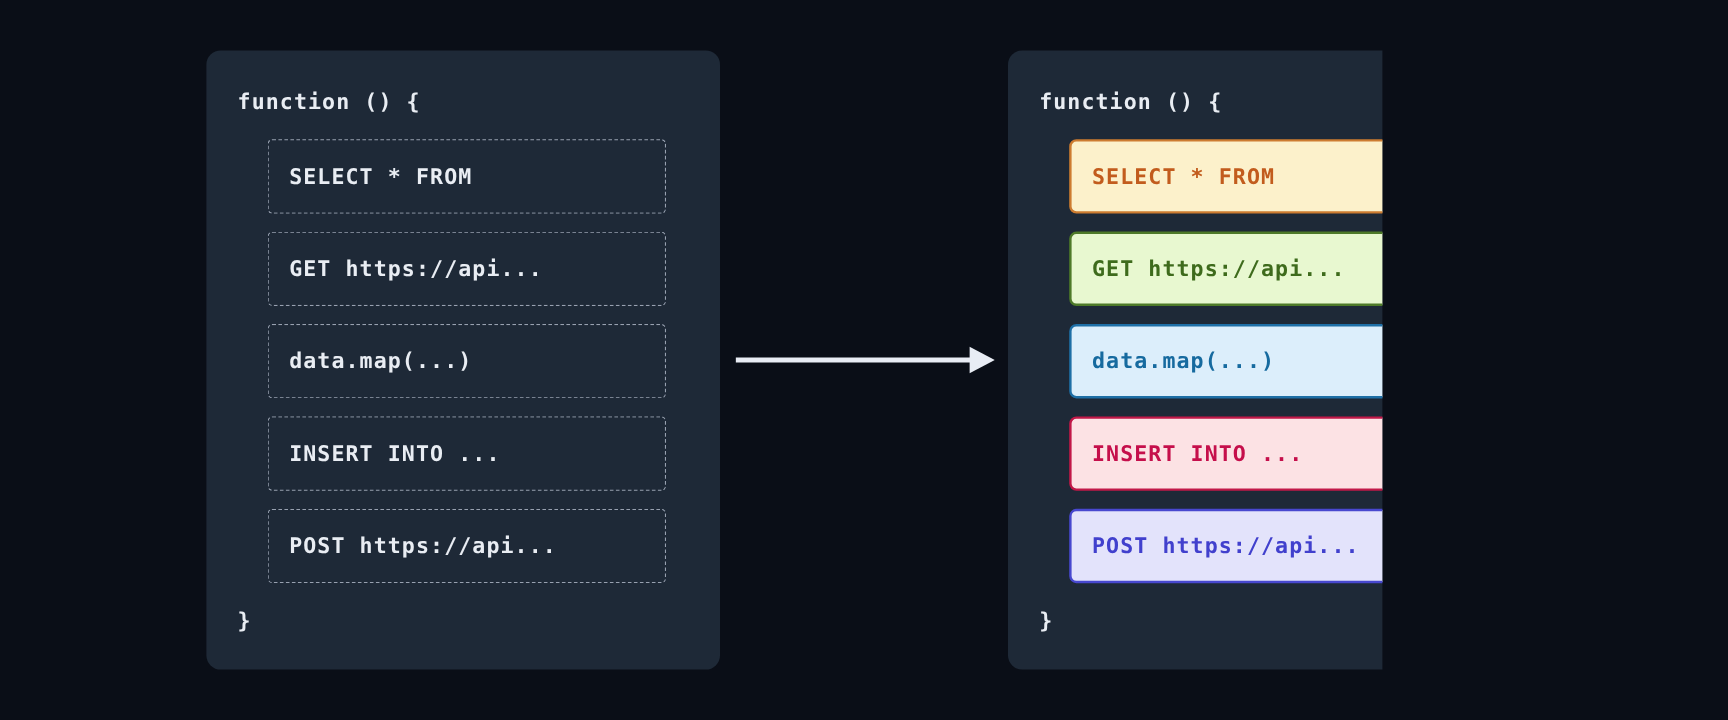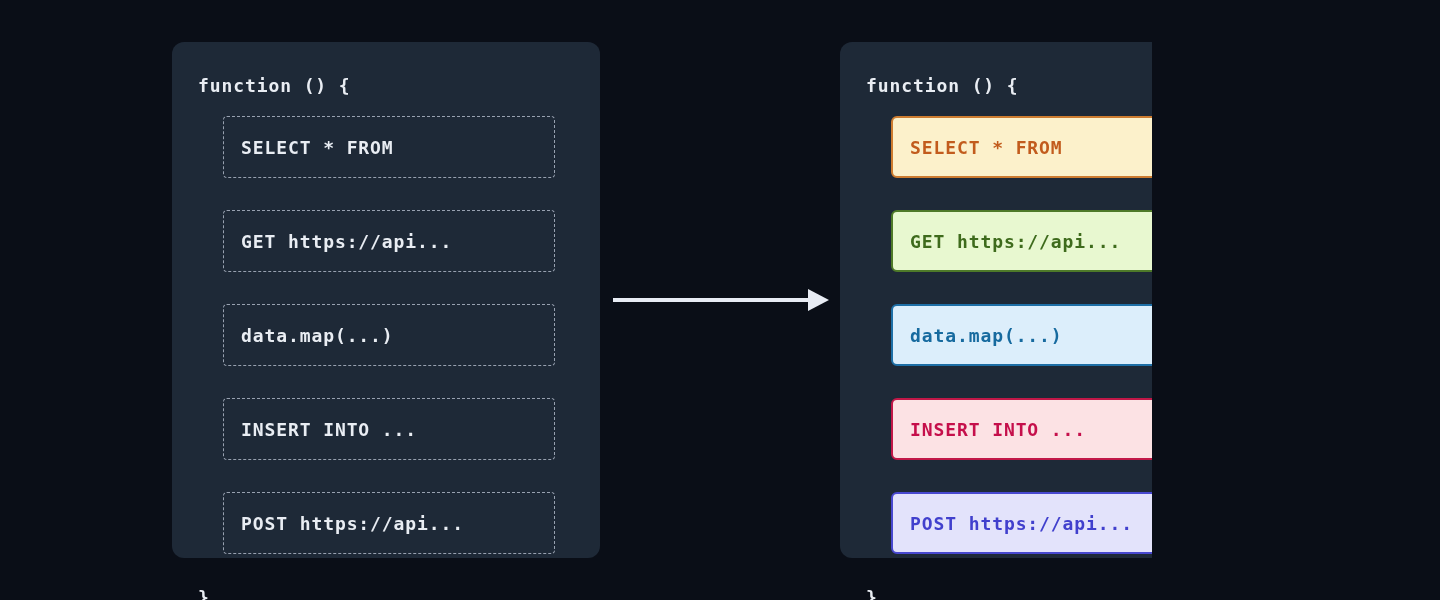--- a/index.html
+++ b/index.html
@@ -31,21 +31,21 @@
     letter-spacing: 0.9px;
     color: #e9edf3;
     white-space: pre;
   }
   .close-line { margin-top: 20px; }
   .snippets {
     margin: 18px 45px 0 25px;
   }
   .snippet {
     height: 62px;
-    margin-bottom: 32px;
+    margin-bottom: 15px;
     display: flex;
     align-items: center;
     padding: 0 17px;
     box-sizing: border-box;
     font-size: 18px;
     letter-spacing: 0.9px;
     white-space: pre;
   }
   .snippet-dashed {
     border: 1.5px dashed #98a1b0;

